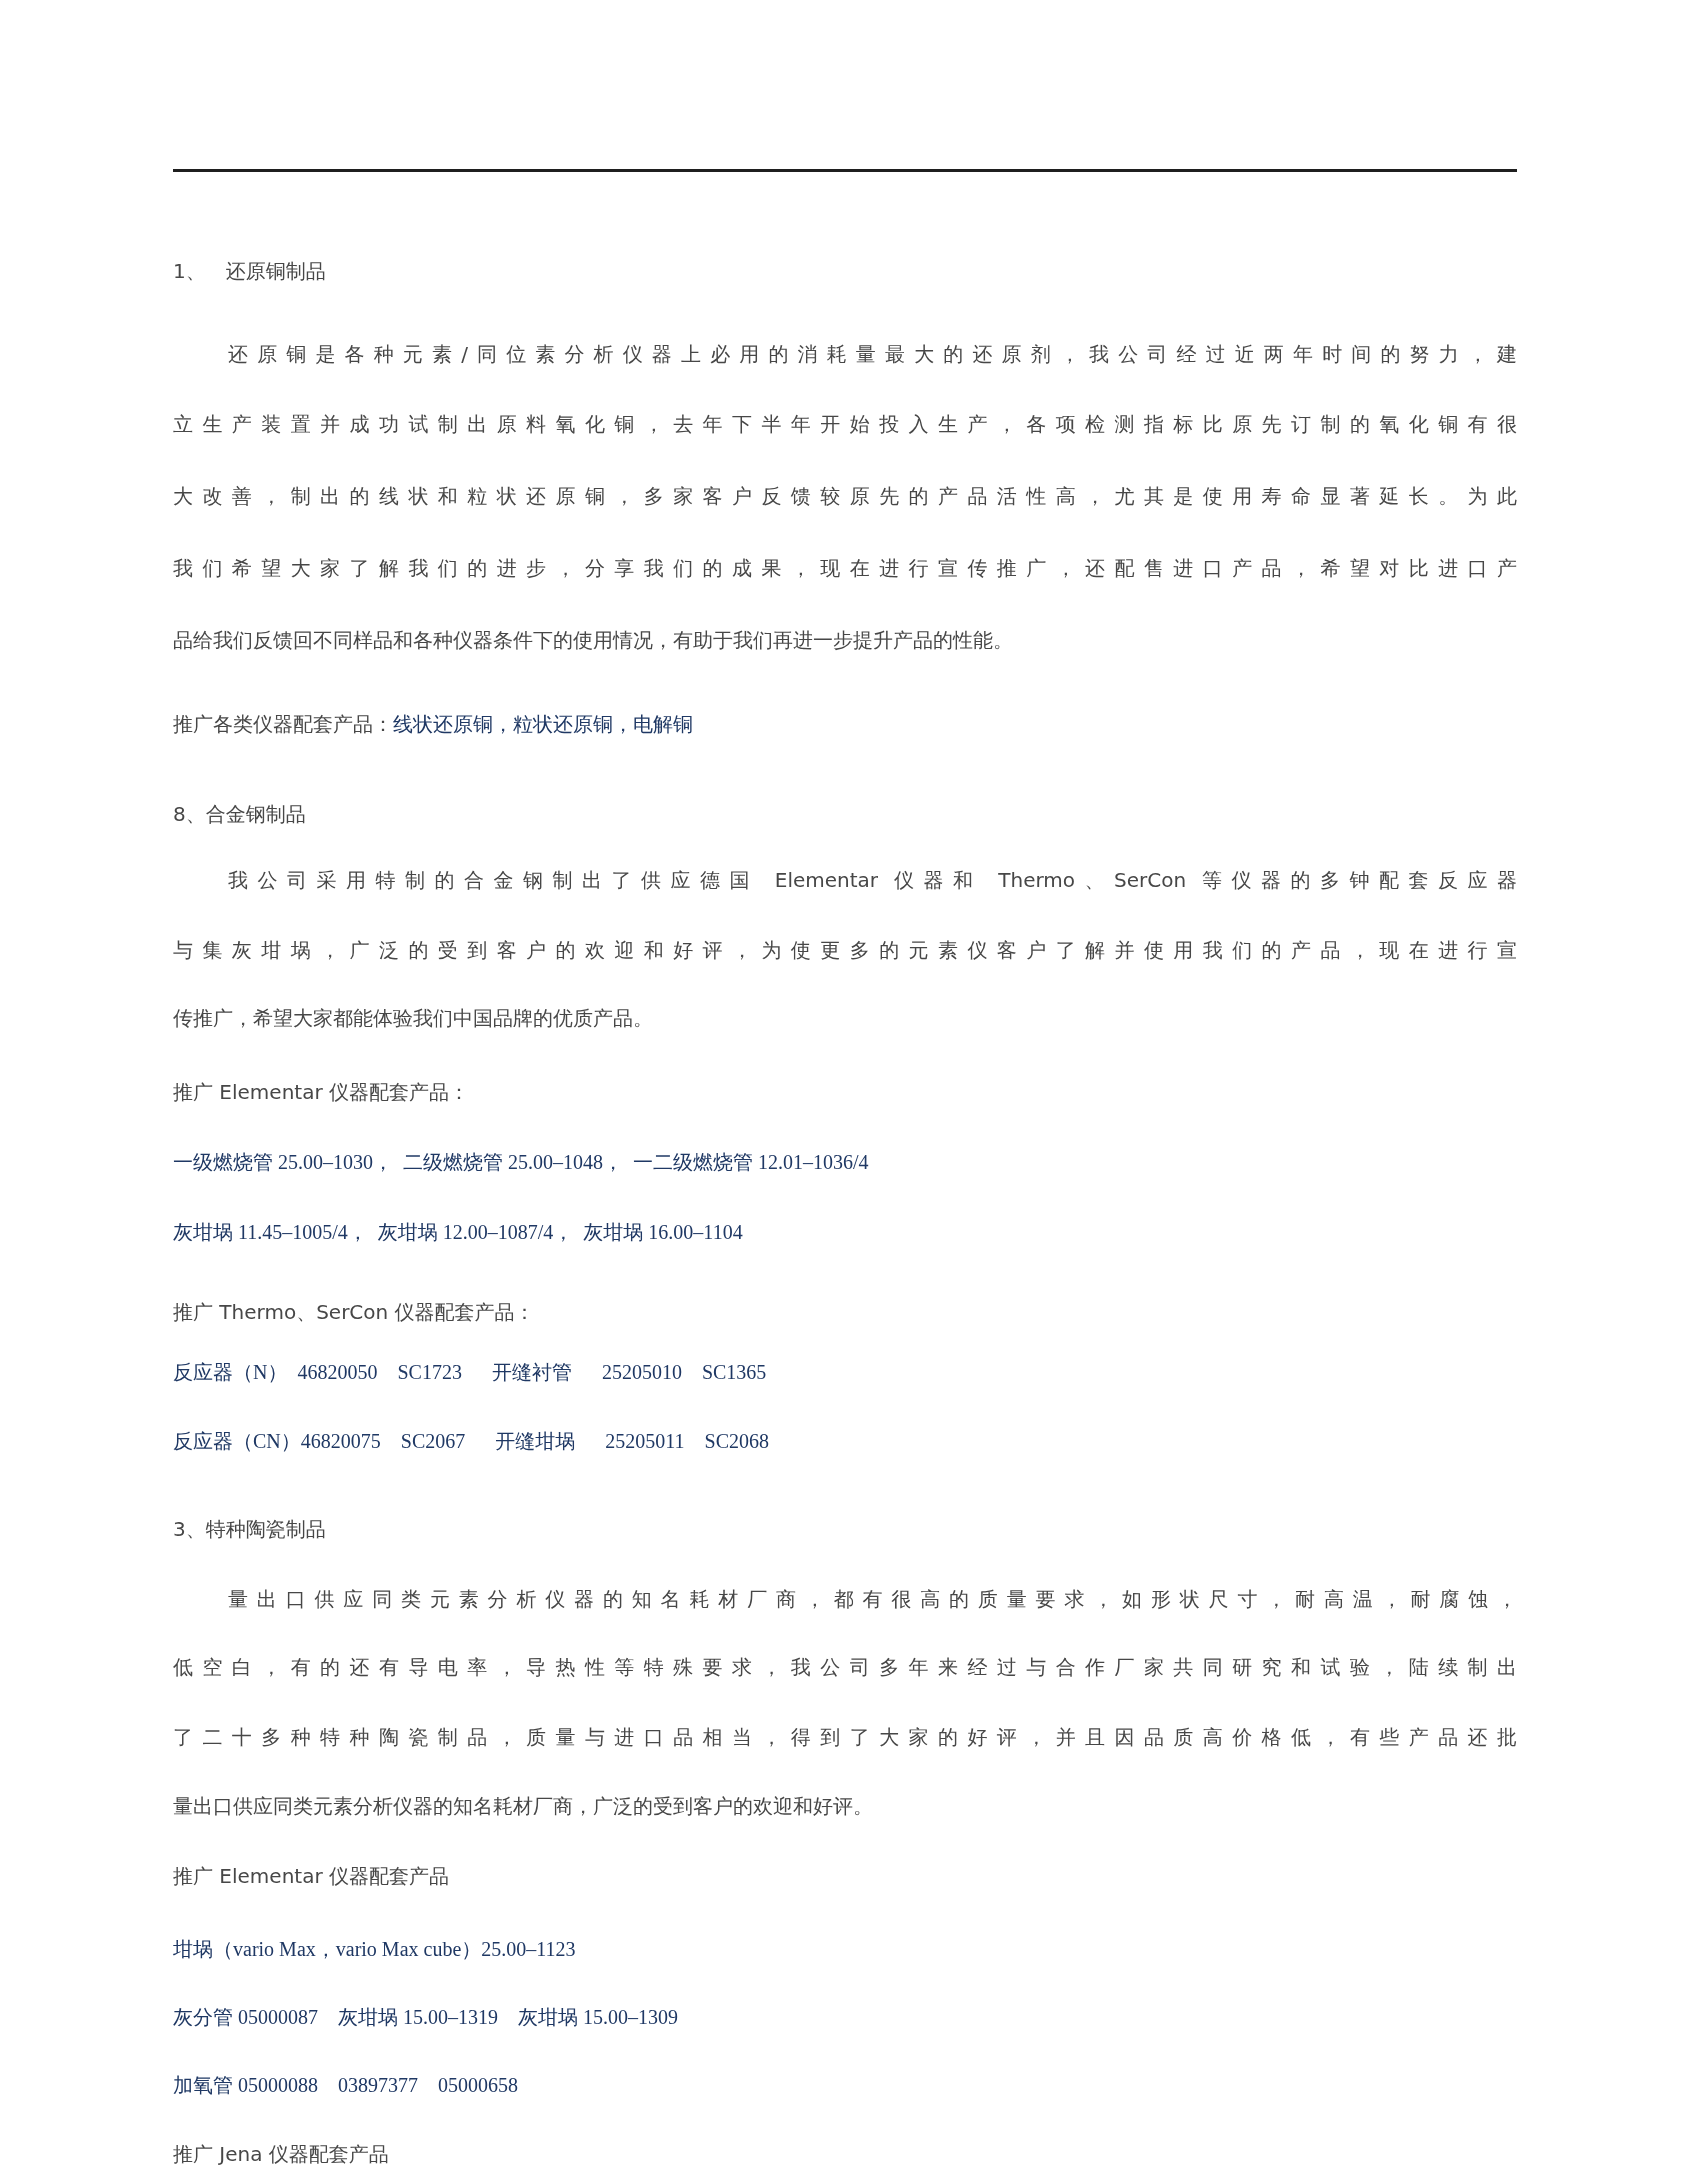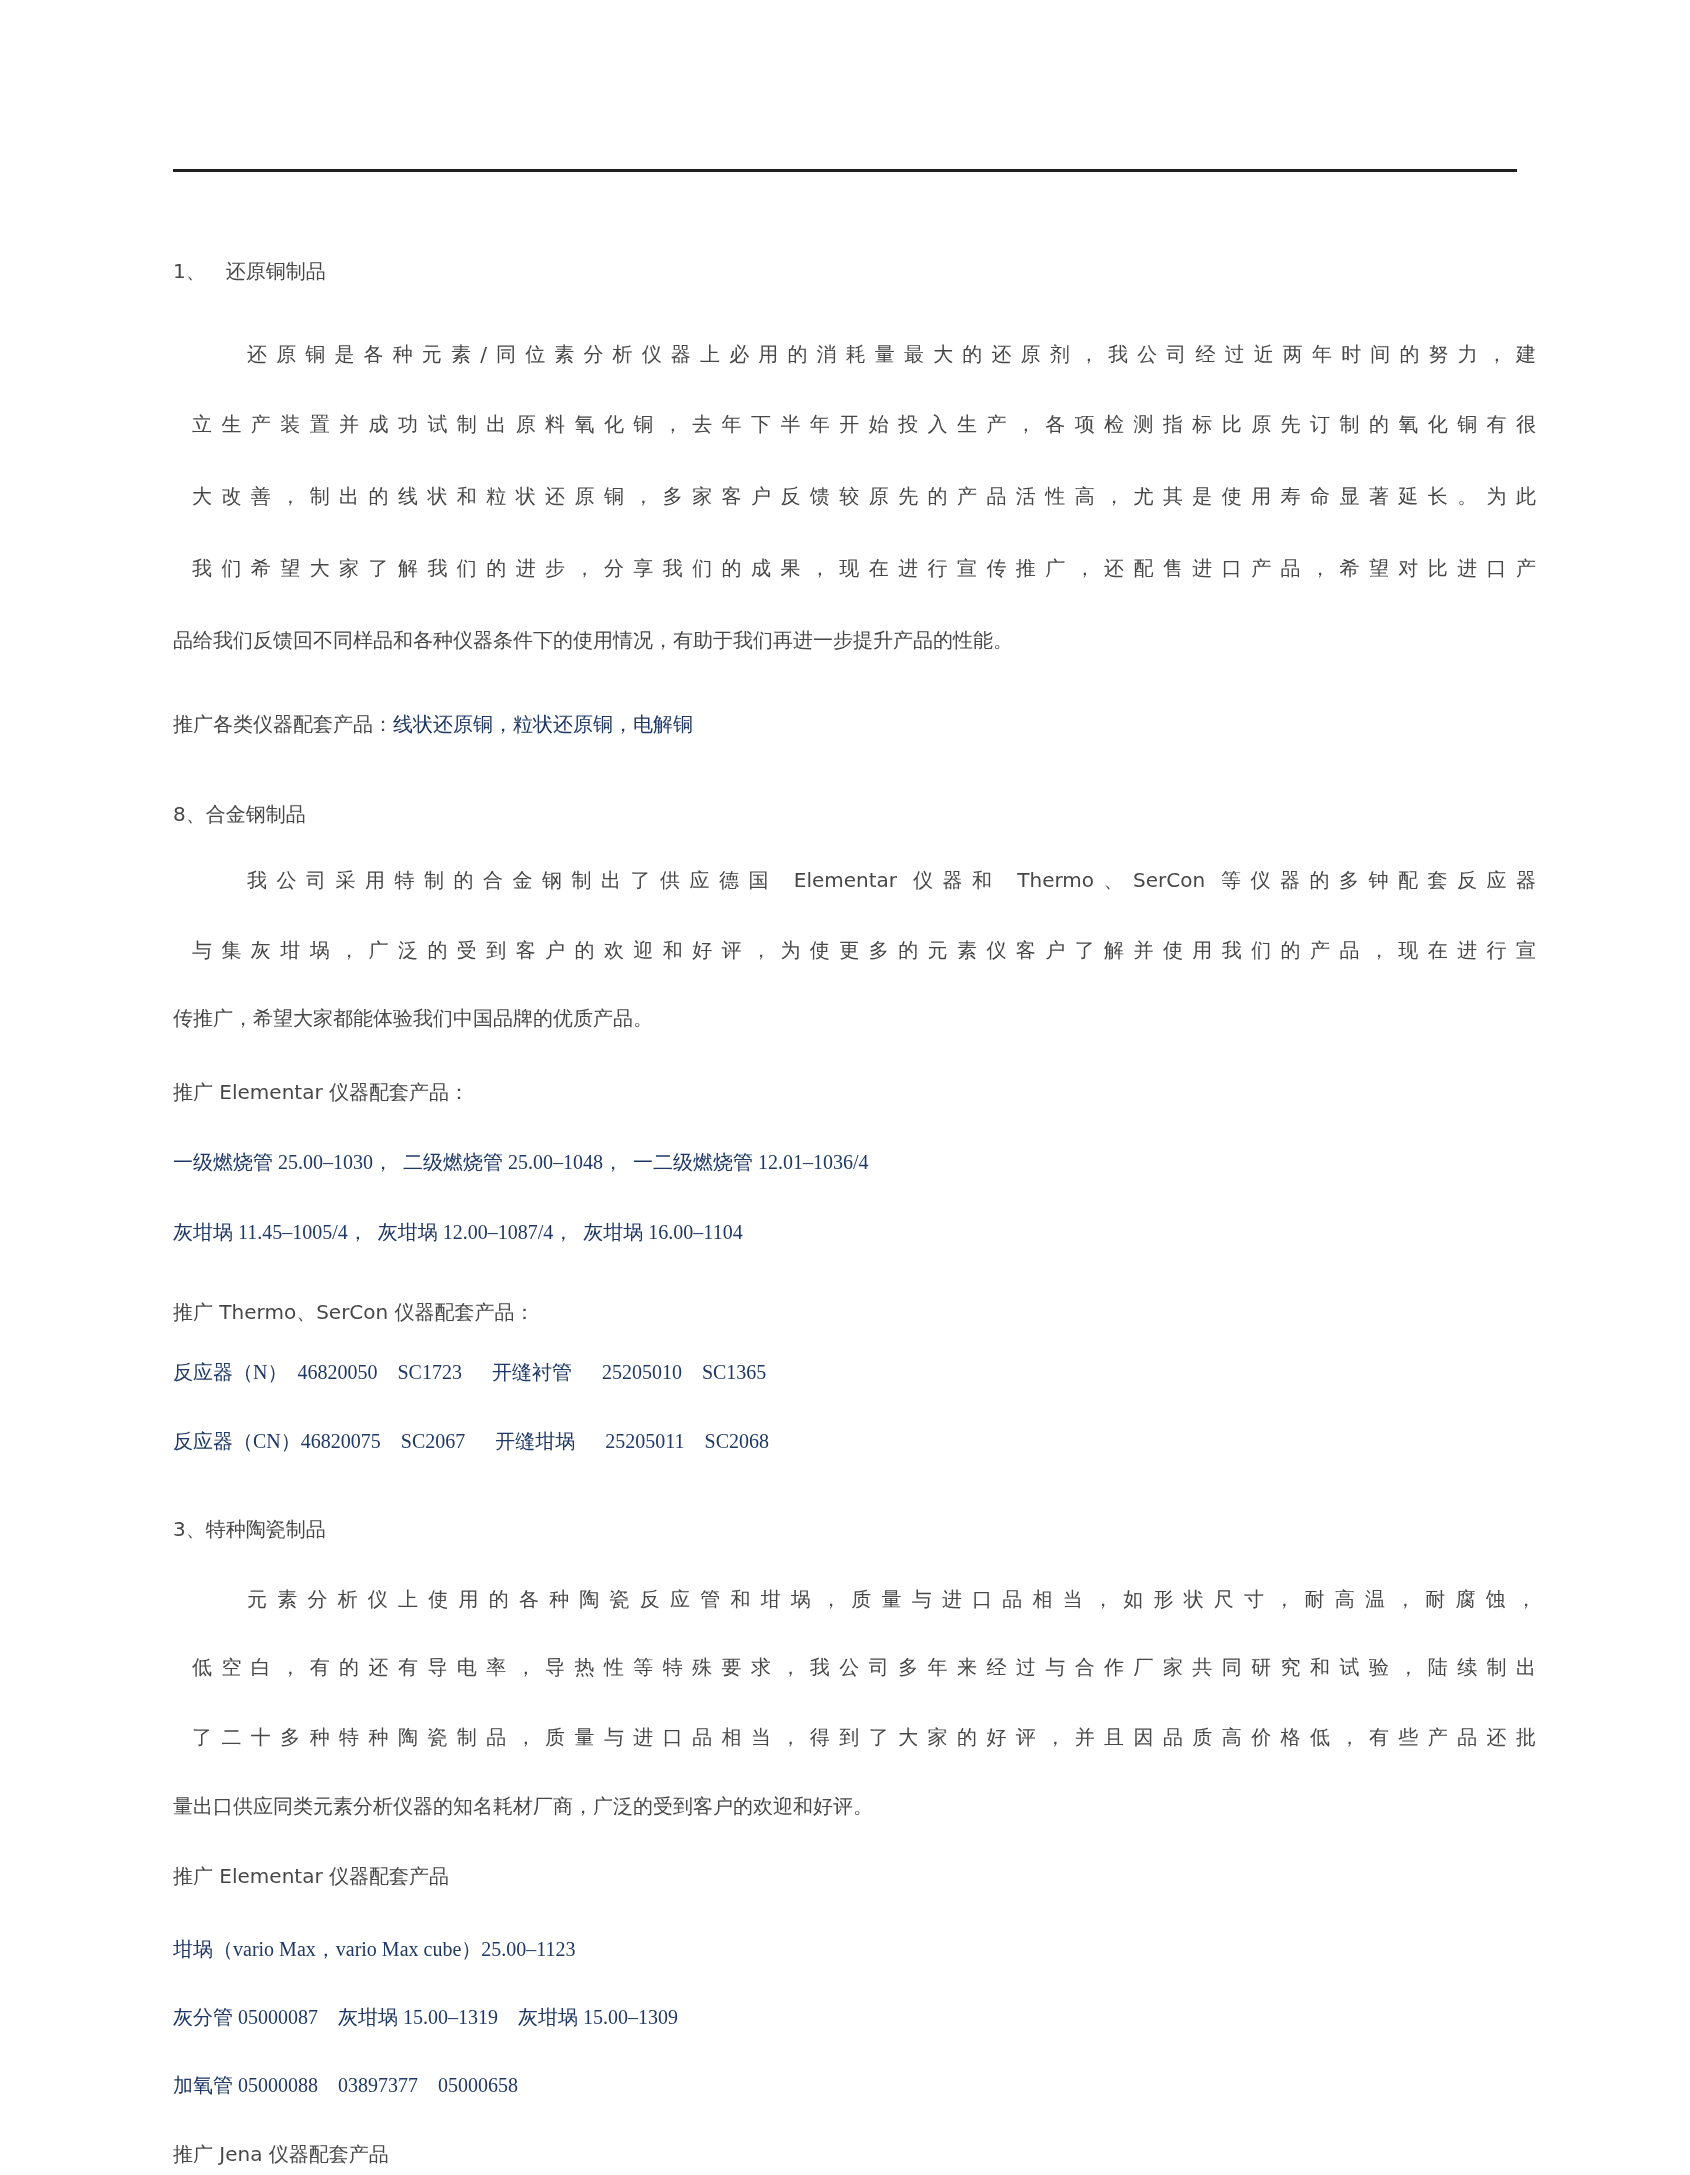--- a/index.html
+++ b/index.html
@@ -23,21 +23,20 @@
     position:absolute;left:173px;width:1344px;
     font-size:20px;line-height:34px;
     color:var(--body);
     white-space:nowrap;
   }
   .wrapline{white-space:normal;}
   .stretch{
     white-space:normal;
     text-align:justify;
     text-align-last:justify;
-    margin-left:19px;
   }
   .indent{text-indent:55px;}
   .blue{color:var(--accent);}
   .code{white-space:pre;font-family:Liberation Serif, serif;}
 </style>
 </head>
 <body>
 
 <div class="rule"></div>
 
@@ -60,21 +59,21 @@
 <div class="line" style="top:1075px">推广 Elementar 仪器配套产品：</div>
 <div class="line blue code" style="top:1145px">一级燃烧管 25.00–1030，  二级燃烧管 25.00–1048，  一二级燃烧管 12.01–1036/4</div>
 <div class="line blue code" style="top:1215px">灰坩埚 11.45–1005/4，  灰坩埚 12.00–1087/4，  灰坩埚 16.00–1104</div>
 
 <div class="line" style="top:1295px">推广 Thermo、SerCon 仪器配套产品：</div>
 <div class="line blue code" style="top:1355px">反应器（N）  46820050    SC1723      开缝衬管      25205010    SC1365</div>
 <div class="line blue code" style="top:1424px">反应器（CN）46820075    SC2067      开缝坩埚      25205011    SC2068</div>
 
 <div class="line" style="top:1512px">3、特种陶瓷制品</div>
 
-<div class="line stretch indent" style="top:1582px">元素分析仪上使用的各种陶瓷反应管和坩埚，质量与进口品相当，如形状尺寸，耐高温，耐腐蚀，</div>
+<div class="line stretch indent" style="top:1582px">量出口供应同类元素分析仪器的知名耗材厂商，都有很高的质量要求，如形状尺寸，耐高温，耐腐蚀，</div>
 <div class="line stretch" style="top:1650px">低空白，有的还有导电率，导热性等特殊要求，我公司多年来经过与合作厂家共同研究和试验，陆续制出</div>
 <div class="line stretch" style="top:1720px">了二十多种特种陶瓷制品，质量与进口品相当，得到了大家的好评，并且因品质高价格低，有些产品还批</div>
 <div class="line wrapline" style="top:1789px">量出口供应同类元素分析仪器的知名耗材厂商，广泛的受到客户的欢迎和好评。</div>
 
 <div class="line" style="top:1859px">推广 Elementar 仪器配套产品</div>
 <div class="line blue code" style="top:1932px">坩埚（vario Max，vario Max cube）25.00–1123</div>
 <div class="line blue code" style="top:2000px">灰分管 05000087    灰坩埚 15.00–1319    灰坩埚 15.00–1309</div>
 <div class="line blue code" style="top:2068px">加氧管 05000088    03897377    05000658</div>
 
 <div class="line" style="top:2137px">推广 Jena 仪器配套产品</div>

